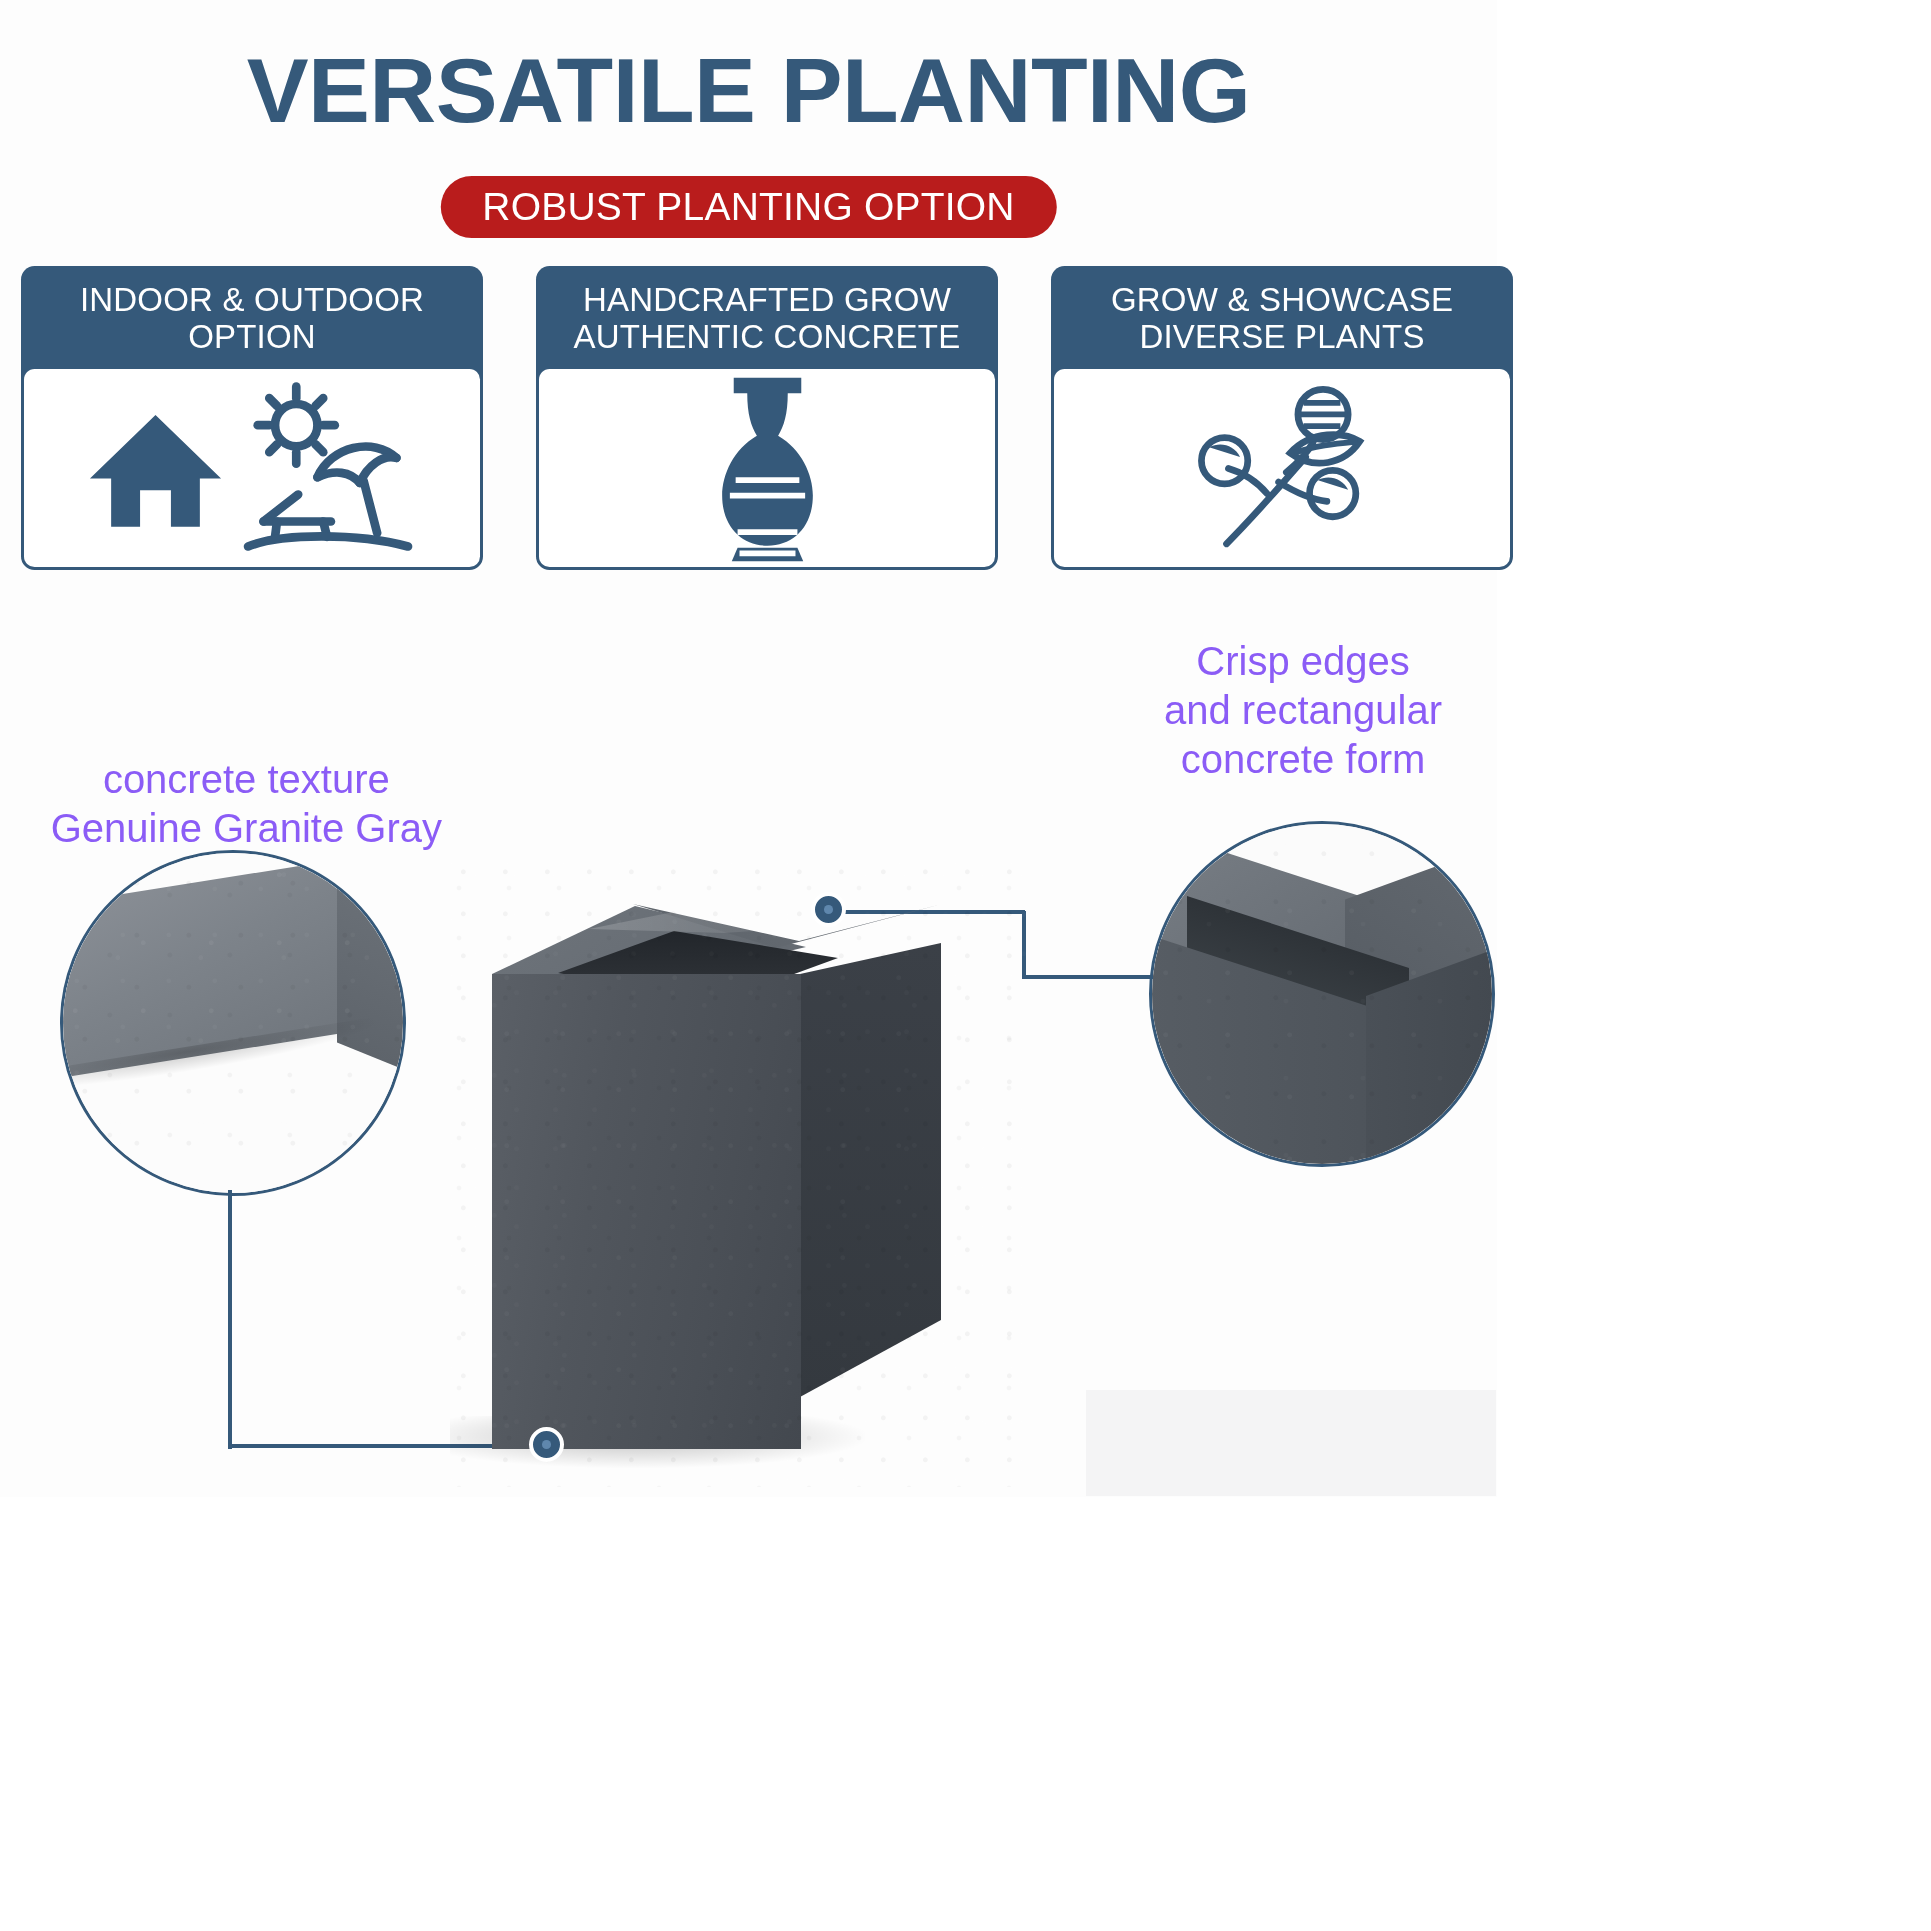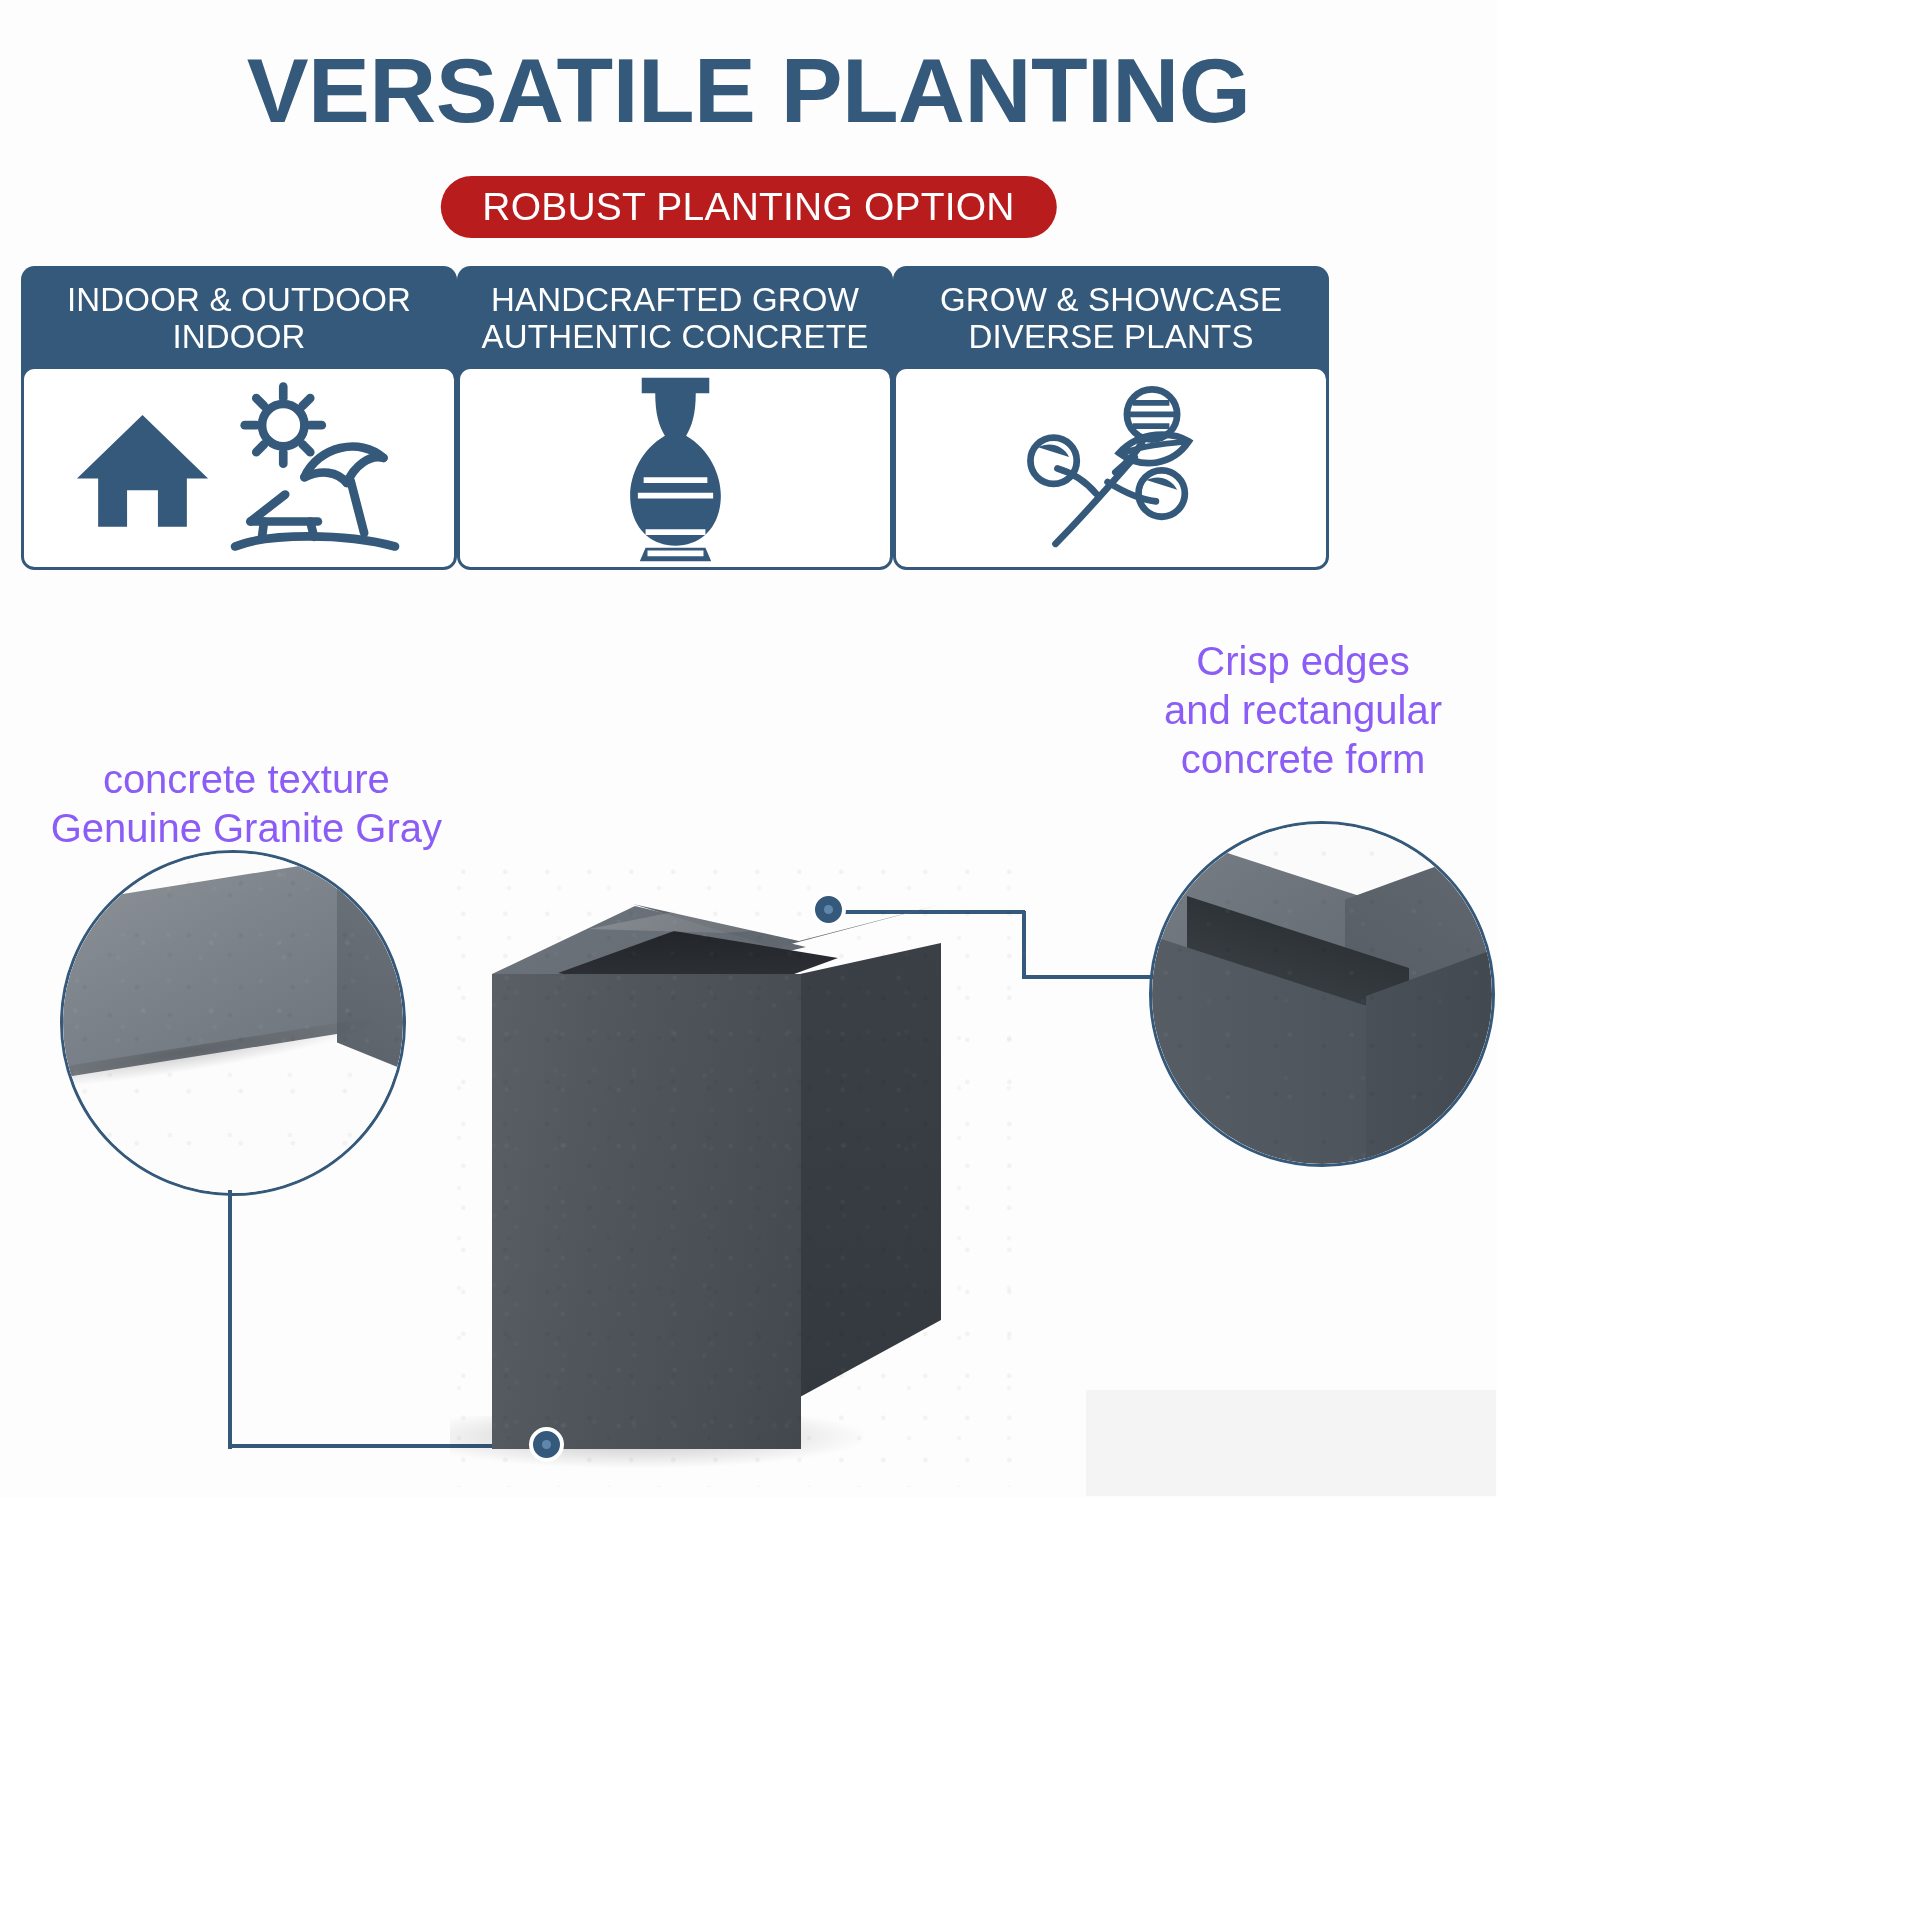--- a/index.html
+++ b/index.html
@@ -35,21 +35,21 @@
     border-radius:33px;
     padding:10.6px 42px 12.6px 42px;
     font-size:39px;
     line-height:1.0;
     letter-spacing:0.2px;
     white-space:nowrap;
   }
 
   
   .cards{
-    position:absolute;left:21px;top:266px;width:1308px;height:304px;
+    position:absolute;left:21px;top:266px;width:1492px;height:304px;
     display:flex;justify-content:space-between;
   }
   .card{
     width:462px;
     background:#35597a;
     border-radius:13.5px;
     padding:2.9px 2.9px 2.9px 2.9px;
     box-sizing:border-box;
     display:flex;flex-direction:column;
   }
@@ -230,21 +230,21 @@
 <div class="stage">
 
   <div class="title">VERSATILE PLANTING</div>
   <div class="pill">ROBUST PLANTING OPTION</div>
 
   <div class="cards">
 
     <div class="card">
       <div class="card-head">
         <div>INDOOR &amp; OUTDOOR</div>
-        <div>INDOOR</div>
+        <div>OPTION</div>
       </div>
       <div class="card-body">
         <div class="icon-row">
 
           <span>
             <svg width="135" height="126" viewBox="0 0 140 130">
               <path d="M70 10 L138 76 L116 76 L116 126 L86 126 L86 88 L54 88 L54 126 L24 126 L24 76 L2 76 Z" fill="#35597a"></path>
             </svg>
           </span>
 

